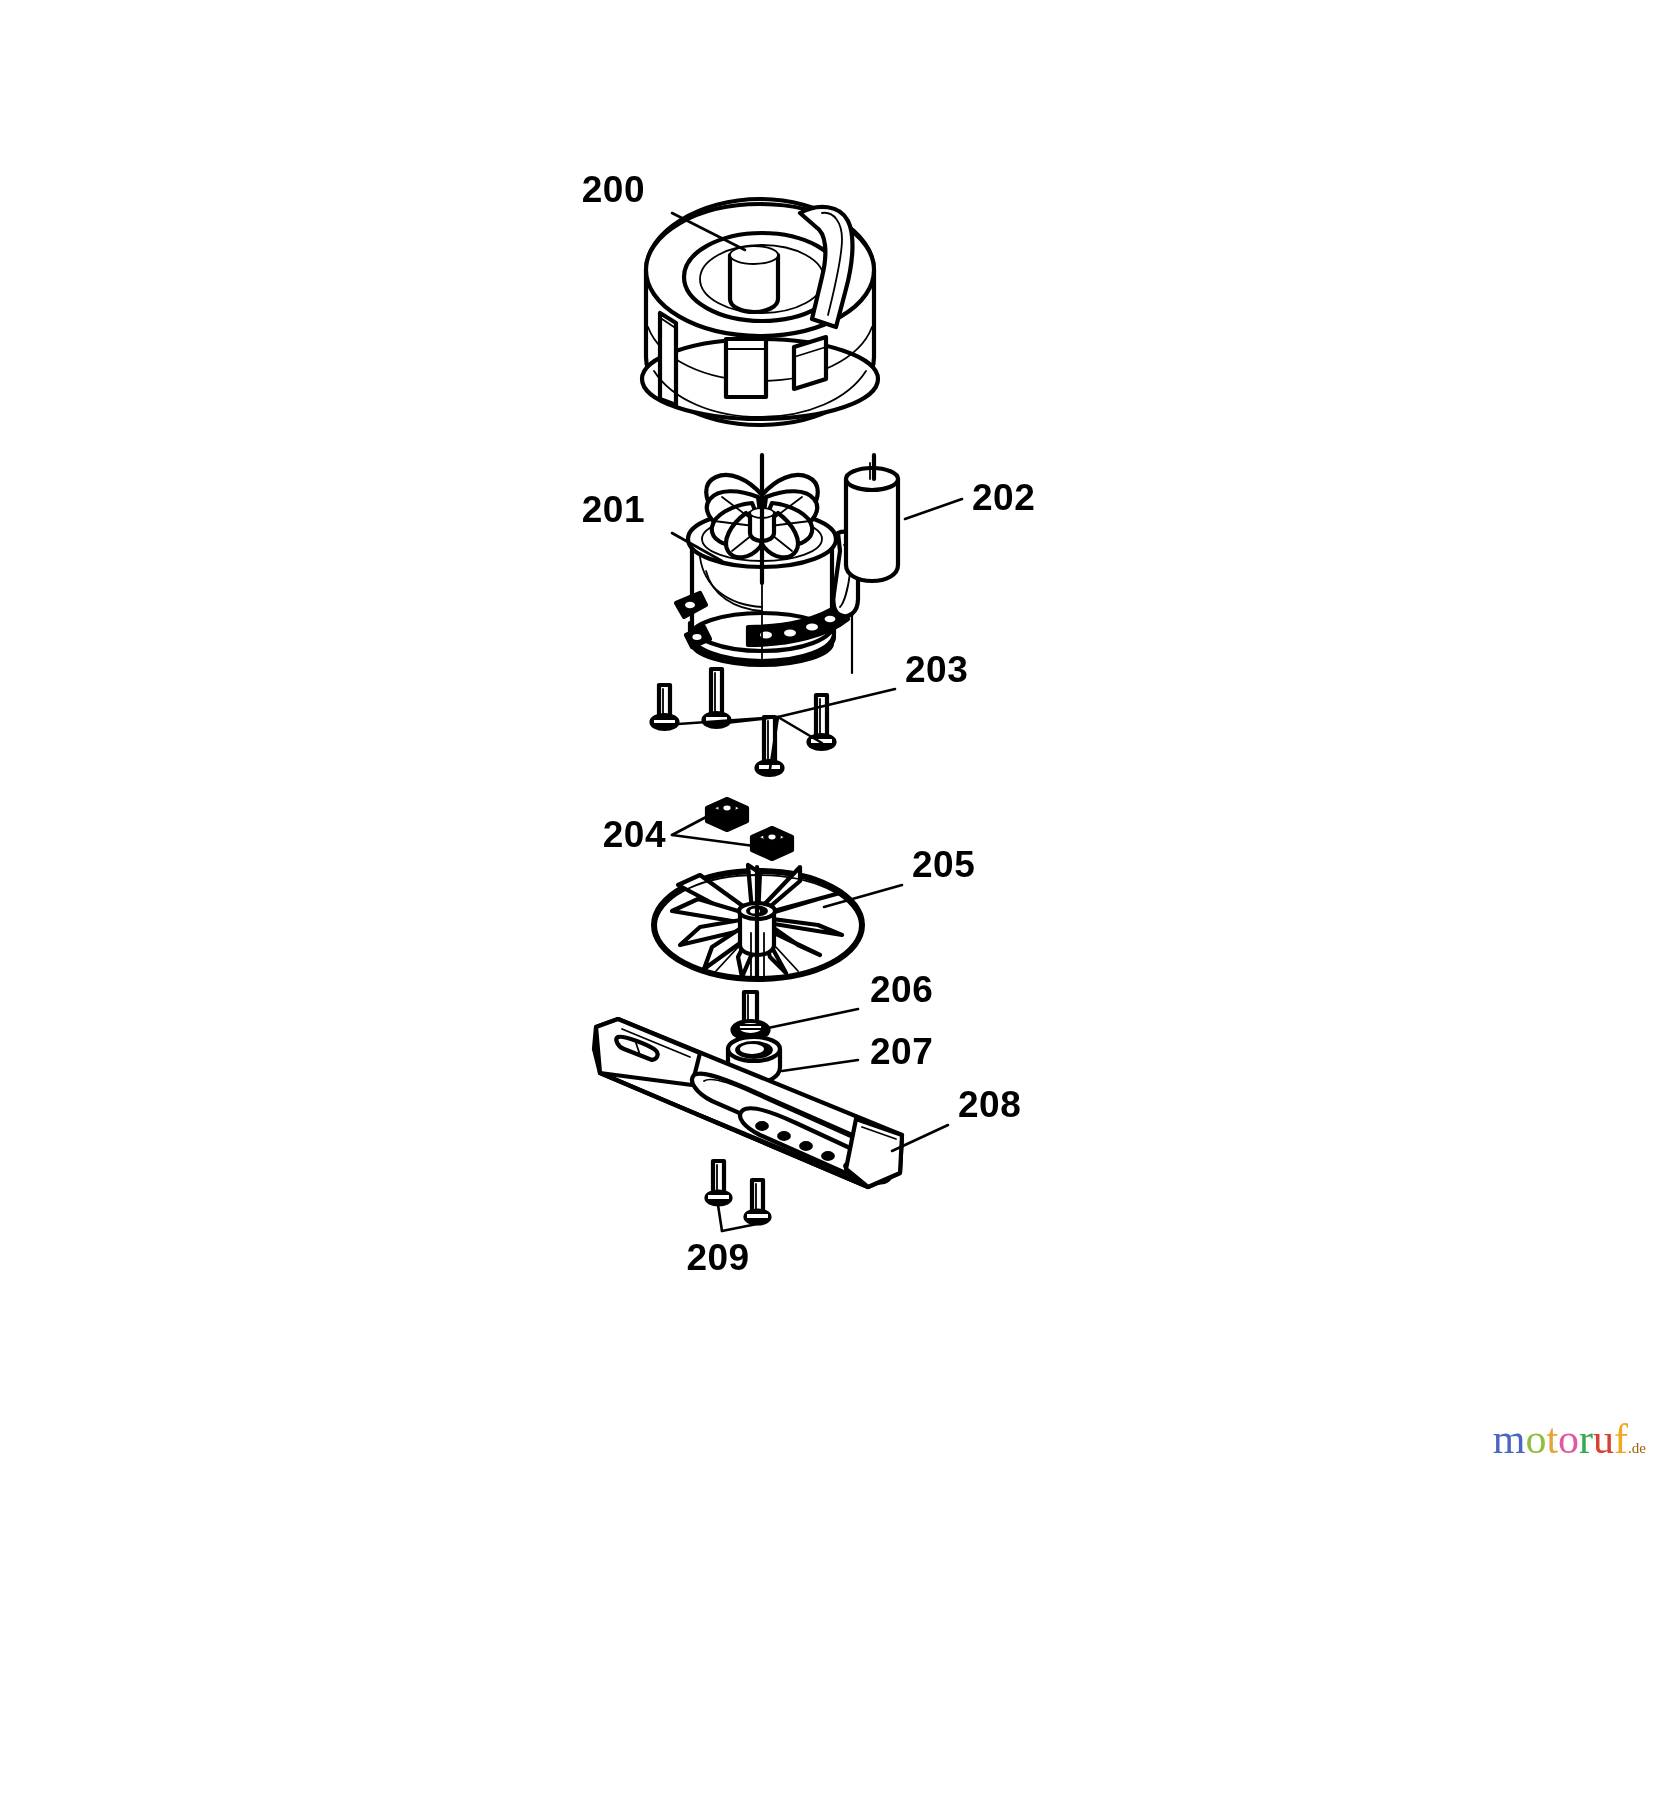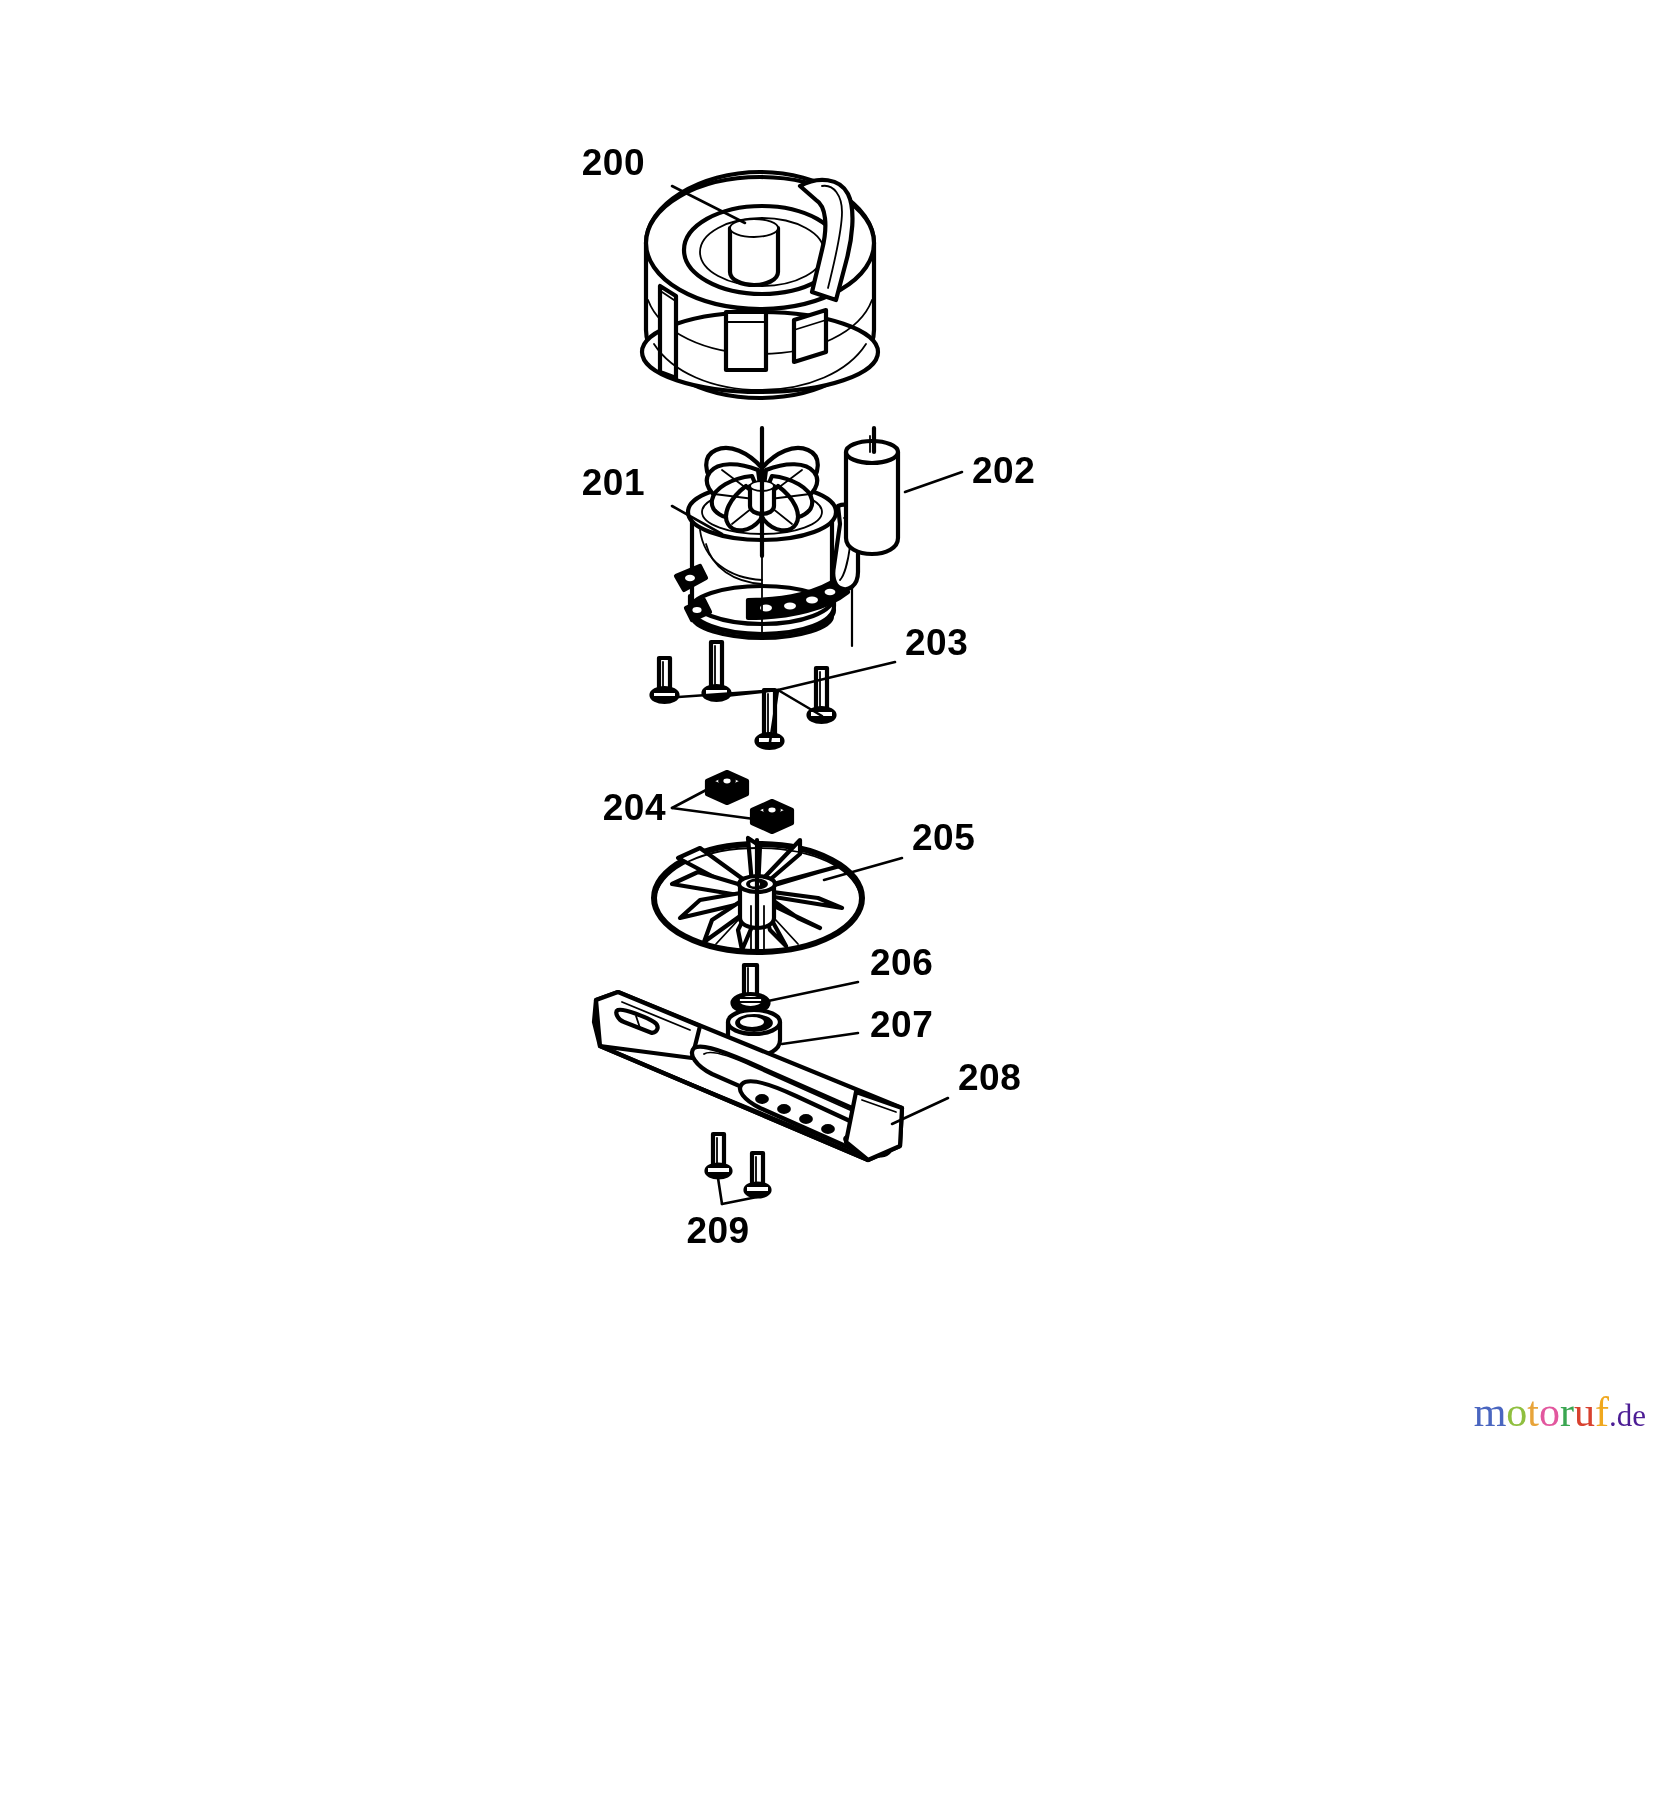--- a/index.html
+++ b/index.html
@@ -10,20 +10,21 @@
   }
   body {
     font-family: "Liberation Sans", sans-serif;
   }
   #page {
     position: relative;
     width: 1668px;
     height: 1451px;
     background: #ffffff;
     overflow: hidden;
+    margin-top: 27px;
   }
   #diagram {
     position: absolute;
     left: 0;
     top: 0;
     width: 1668px;
     height: 1800px;
   }
   .callout-text {
     font-family: "Liberation Sans", sans-serif;
@@ -73,22 +74,22 @@
     right: 22px;
     bottom: 18px;
     font-family: "Liberation Serif", serif;
     font-size: 42px;
     line-height: 1;
     white-space: nowrap;
     user-select: none;
   }
   #watermark .wm-ch { display: inline-block; }
   #watermark .wm-tld {
-    font-size: 31px;
-    color: #4c1d95;
+    font-size: 15px;
+    color: #a16207;
   }
 </style>
 </head>
 <body>
 
 <div id="page">
 
   <svg id="diagram" viewBox="0 0 1668 1800">
 
     <g>

